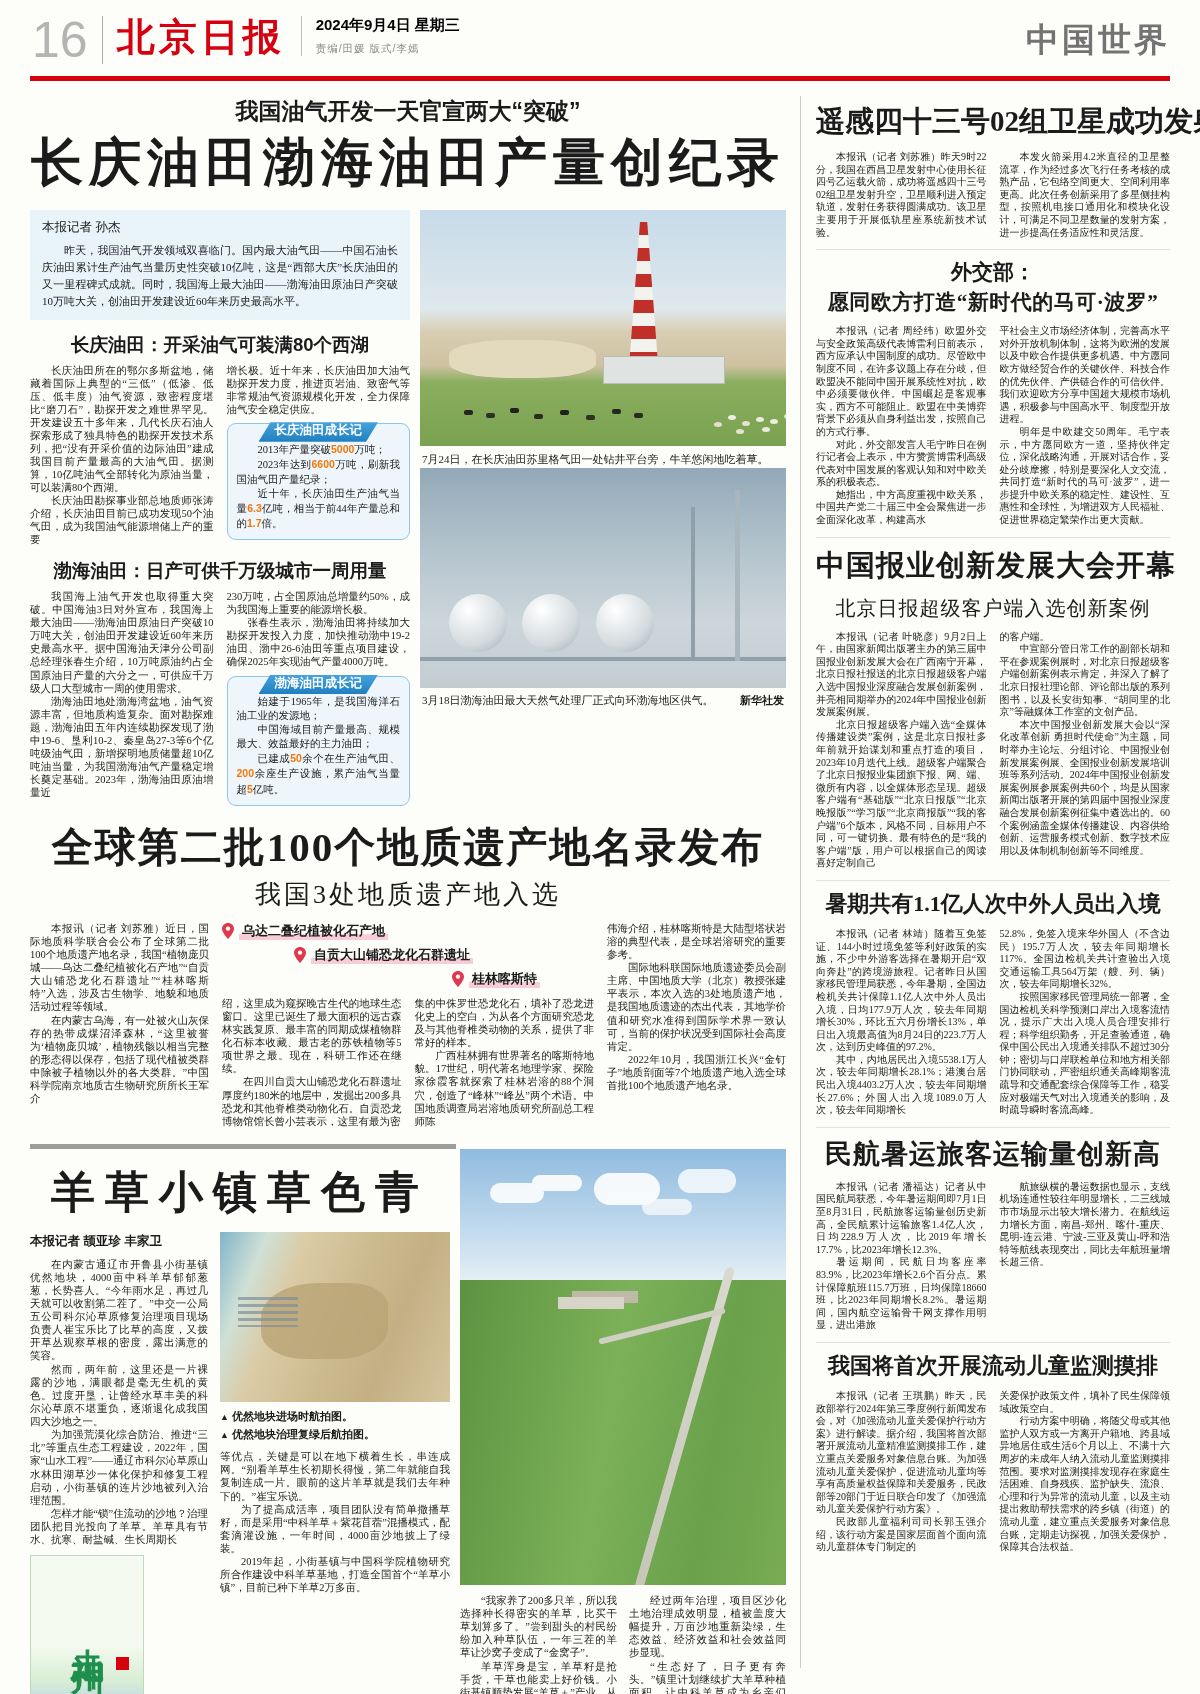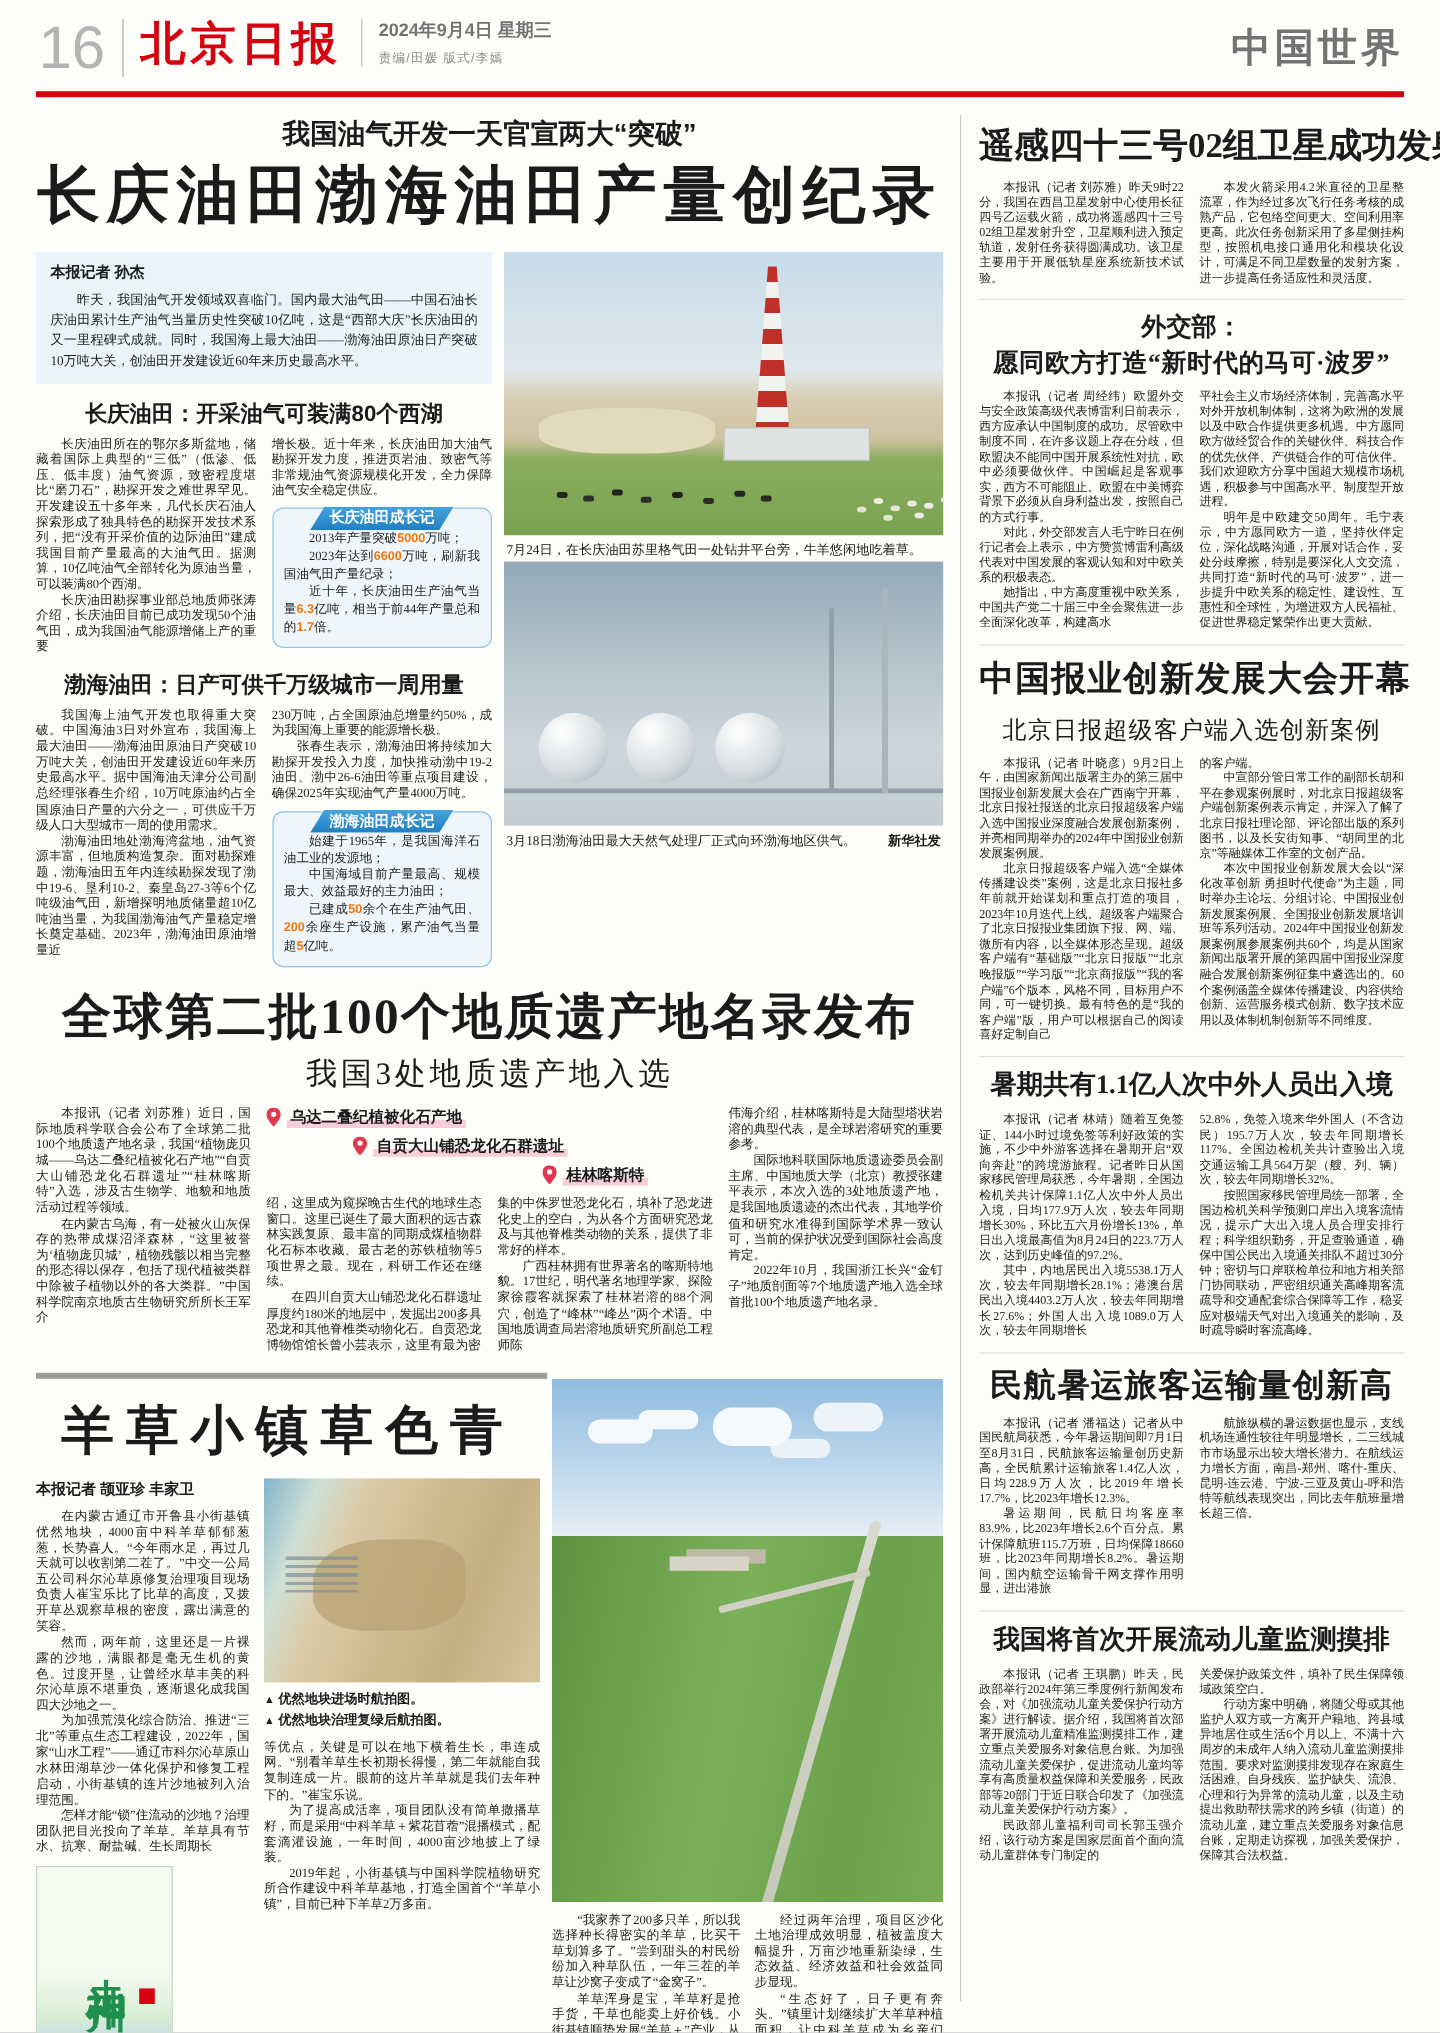--- a/index.html
+++ b/index.html
@@ -4,48 +4,48 @@
 <style>
   html,body{margin:0;padding:0;background:#9a9a9a;}
   .page{position:relative;width:1200px;height:1694px;margin:0 auto;background:#fdfdfa;
         overflow:hidden;font-family:"Liberation Serif","DejaVu Serif",serif;color:#1b1b1b;}
   
   .hdr{position:absolute;left:32px;top:12px;right:30px;height:60px;display:flex;align-items:flex-start;}
   .page-num{font-family:"Liberation Sans",sans-serif;font-size:50px;line-height:56px;color:#b4b4b4;font-weight:400;}
   .hdr-sep{width:1px;height:48px;background:#aaa;margin:4px 14px 0 14px;}
   .masthead{font-size:38px;line-height:50px;color:#d6000f;font-weight:bold;letter-spacing:4px;}
   .date-block{margin-left:16px;border-left:1px solid #bbb;padding-left:14px;margin-top:4px;}
-  .date-line{font-family:"Liberation Sans",sans-serif;font-weight:bold;font-size:15px;color:#737373;}
+  .date-line{font-family:"Liberation Sans",sans-serif;font-weight:bold;font-size:15px;color:#000000;}
   .editors{font-family:"Liberation Sans",sans-serif;font-size:10.5px;color:#8d8d8d;margin-top:7px;letter-spacing:1px;}
   .section-name{position:absolute;right:30px;top:18px;font-size:33px;font-weight:bold;color:#737373;letter-spacing:3px;}
   .red-rule{position:absolute;left:30px;right:30px;top:76px;height:5px;background:#d6000f;}
   .v-divider{position:absolute;left:800px;top:96px;width:1px;height:1572px;background:#ccc;}
   
   p.para{margin:0;text-indent:2em;}
   p.noindent{text-indent:0;}
   .jtxt{text-align:justify;}
   
   .main-left{position:absolute;left:30px;top:94px;width:756px;}
   .kicker{text-align:center;font-family:"Liberation Sans",sans-serif;font-weight:bold;font-size:23px;margin:2px 0 1px;}
   .main-headline{text-align:center;font-family:"Liberation Sans",sans-serif;font-weight:900;font-size:52px;
                  letter-spacing:6px;margin:0 0 12px;white-space:nowrap;}
   .lead-row{display:flex;gap:10px;}
   .lead-left{width:380px;flex:none;}
   .lead-photos{flex:1;min-width:0;}
   .lead-box{background:#e9f3fa;padding:9px 12px 10px;}
-  .byline{font-family:"Liberation Sans",sans-serif;font-weight:bold;font-size:12.5px;margin:0 0 6px;}
+  .byline{font-family:"Liberation Sans",sans-serif;font-weight:normal;font-size:12.5px;margin:0 0 6px;}
   .lead-text{font-size:11px;line-height:1.55;}
   .sec-subhead{text-align:center;font-family:"Liberation Sans",sans-serif;font-weight:bold;font-size:18.5px;margin:12px 0 7px;}
   .two-col{display:flex;gap:13px;}
   .tcol{flex:1;min-width:0;font-size:10.5px;line-height:1.24;}
   
   .growth-box{margin-top:7px;background:#eef6fc;border:1.5px solid #8cc6e9;border-radius:9px;
               padding:18px 9px 8px;position:relative;}
   .growth-box-title{position:absolute;top:-2px;left:50%;transform:translateX(-50%);
-              background:linear-gradient(#46a3dd,#1f7fc0);color:#fff;font-family:Liberation Sans, sans-serif;
+              background:linear-gradient(#46a3dd,#1f7fc0);color:#fff;font-family:Liberation Mono, monospace;
               font-weight:bold;font-size:12.5px;padding:2px 16px;white-space:nowrap;
               clip-path:polygon(10% 0,100% 0,90% 100%,0 100%);}
   .box-line{margin:0;font-size:10.5px;line-height:1.35;text-indent:2em;text-align:justify;}
   .num{color:#f2760a;font-weight:bold;font-family:"Liberation Sans",sans-serif;}
   
   .photo{position:relative;overflow:hidden;background:#cfd8dd;}
   .photo1{height:236px;background:linear-gradient(#c7dbe9 0%,#dfe8ed 42%,#d8cdb2 52%,#cfc2a2 66%,#8aae5e 73%,#79a251 100%);}
   .rig-tower{position:absolute;left:57%;top:5%;width:30px;height:150px;
              background:repeating-linear-gradient(#c03028 0 13px,#f2f2ee 13px 26px);
              clip-path:polygon(38% 0,62% 0,100% 100%,0 100%);}

